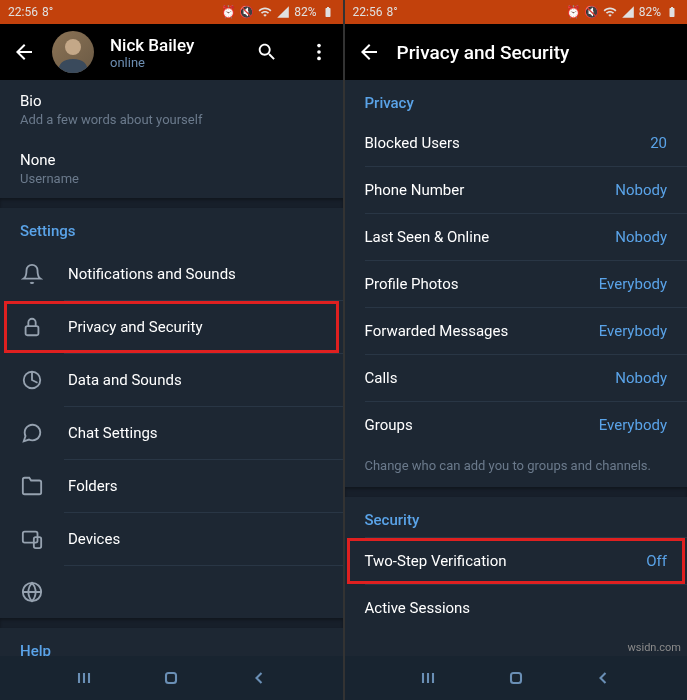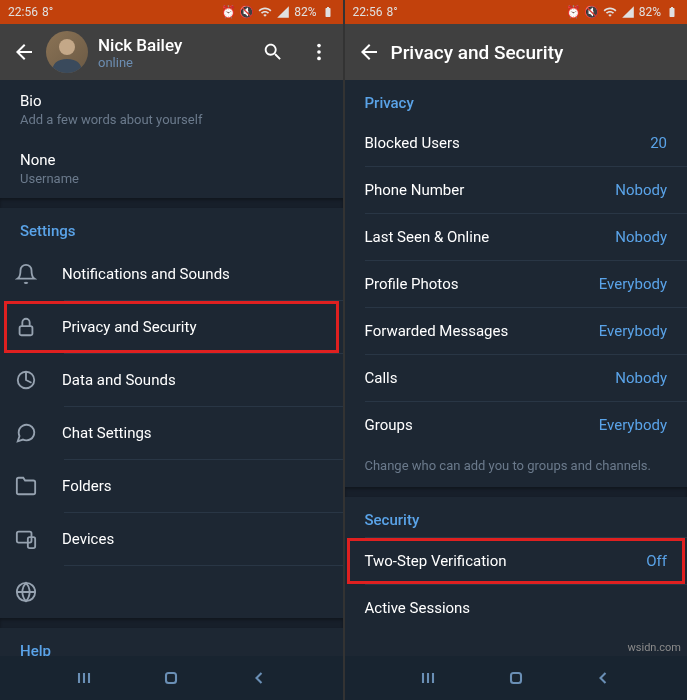--- a/index.html
+++ b/index.html
@@ -2,37 +2,37 @@
 <html><head>
 <meta charset="utf-8">
 <style>
 * { margin: 0; padding: 0; box-sizing: border-box; font-family: -apple-system, Roboto, sans-serif; }
 body { background: #333; width: 687px; height: 700px; display: flex; gap: 2px; overflow: hidden; }
 .phone { flex: 1; background: #1d2733; display: flex; flex-direction: column; position: relative; }
 .status-bar { height: 24px; background: #c2410c; display: flex; align-items: center; justify-content: space-between; padding: 0 8px; font-size: 12px; color: #e0e0e0; }
 .status-left { display: flex; gap: 4px; align-items: center; }
 .status-right { display: flex; gap: 4px; align-items: center; }
 .status-icon { width: 14px; height: 14px; display: inline-flex; align-items: center; justify-content: center; }
-.app-bar { height: 56px; background: #404040; display: flex; align-items: center; padding: 0 12px; gap: 10px; }
+.app-bar { height: 56px; background: #000000; display: flex; align-items: center; padding: 0 12px; gap: 16px; }
 .back-arrow { width: 24px; height: 24px; color: #fff; display: flex; align-items: center; justify-content: center; cursor: pointer; }
 .avatar { width: 42px; height: 42px; border-radius: 50%; background: linear-gradient(135deg, #8b7355, #6b5a45); display: flex; align-items: center; justify-content: center; overflow: hidden; }
 .avatar svg { width: 42px; height: 42px; }
 .user-info { flex: 1; display: flex; flex-direction: column; }
 .user-name { color: #fff; font-size: 17px; font-weight: 500; }
 .user-status { color: #6c8db1; font-size: 13px; }
 .app-title { color: #fff; font-size: 19px; font-weight: 500; flex: 1; }
 .action-icon { width: 24px; height: 24px; color: #fff; display: flex; align-items: center; justify-content: center; cursor: pointer; margin-left: 12px; }
 .content { flex: 1; overflow-y: auto; }
 .profile-row { padding: 12px 20px; }
 .profile-label { color: #fff; font-size: 15px; }
 .profile-sub { color: #6b7a8c; font-size: 13px; margin-top: 2px; }
 .divider-shadow { height: 10px; background: #171f2a; box-shadow: inset 0 2px 3px rgba(0,0,0,0.3); }
 .section-header { padding: 14px 20px 8px; color: #5aa3e8; font-size: 15px; font-weight: 500; }
 .section-sub { padding: 10px 20px 14px; color: #6b7a8c; font-size: 13px; }
-.setting-row { display: flex; align-items: center; padding: 14px 14px; gap: 24px; position: relative; }
+.setting-row { display: flex; align-items: center; padding: 14px 20px; gap: 24px; position: relative; }
 .setting-row.no-icon { padding: 14px 20px; }
 .setting-icon { width: 24px; height: 24px; color: #96a2b0; display: flex; align-items: center; justify-content: center; flex-shrink: 0; }
 .setting-label { color: #fff; font-size: 15px; flex: 1; }
 .setting-value { color: #5aa3e8; font-size: 15px; }
 .divider { height: 1px; background: #293645; margin-left: 64px; }
 .divider-full { height: 1px; background: #293645; margin-left: 20px; }
 .highlight-red { position: absolute; border: 3px solid #df2020; pointer-events: none; }
 .nav-bar { height: 44px; background: #182430; display: flex; align-items: center; justify-content: space-around; padding: 0 40px; }
 .nav-btn { width: 26px; height: 26px; color: #6a8fb5; display: flex; align-items: center; justify-content: center; cursor: pointer; }
 .watermark { position: absolute; bottom: 46px; right: 6px; font-size: 11px; color: #8a8a8a; }

